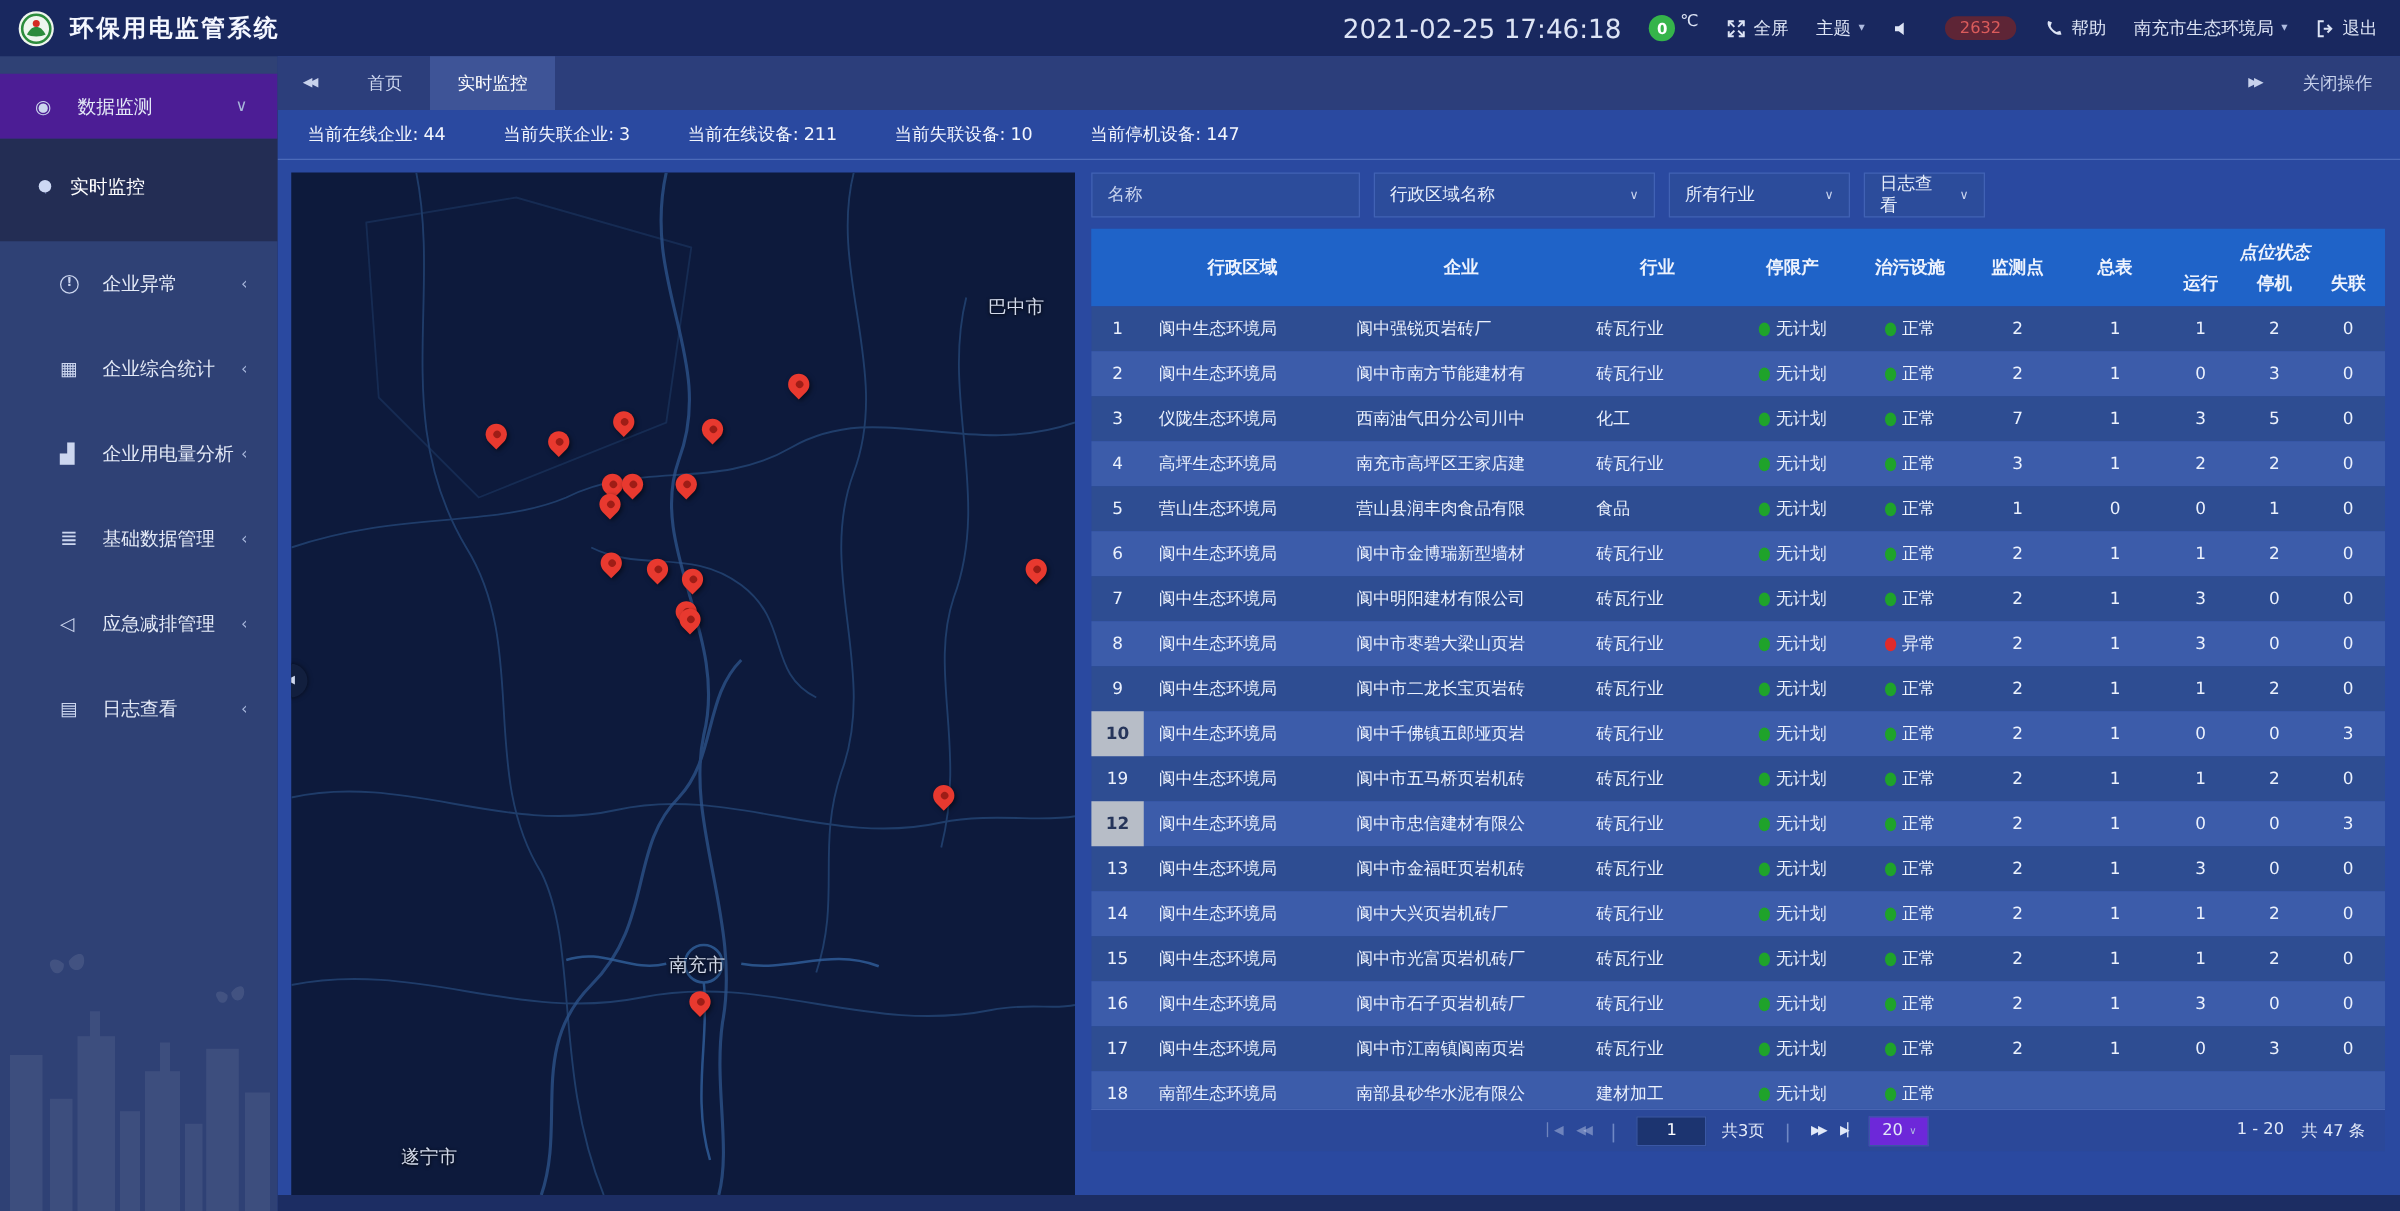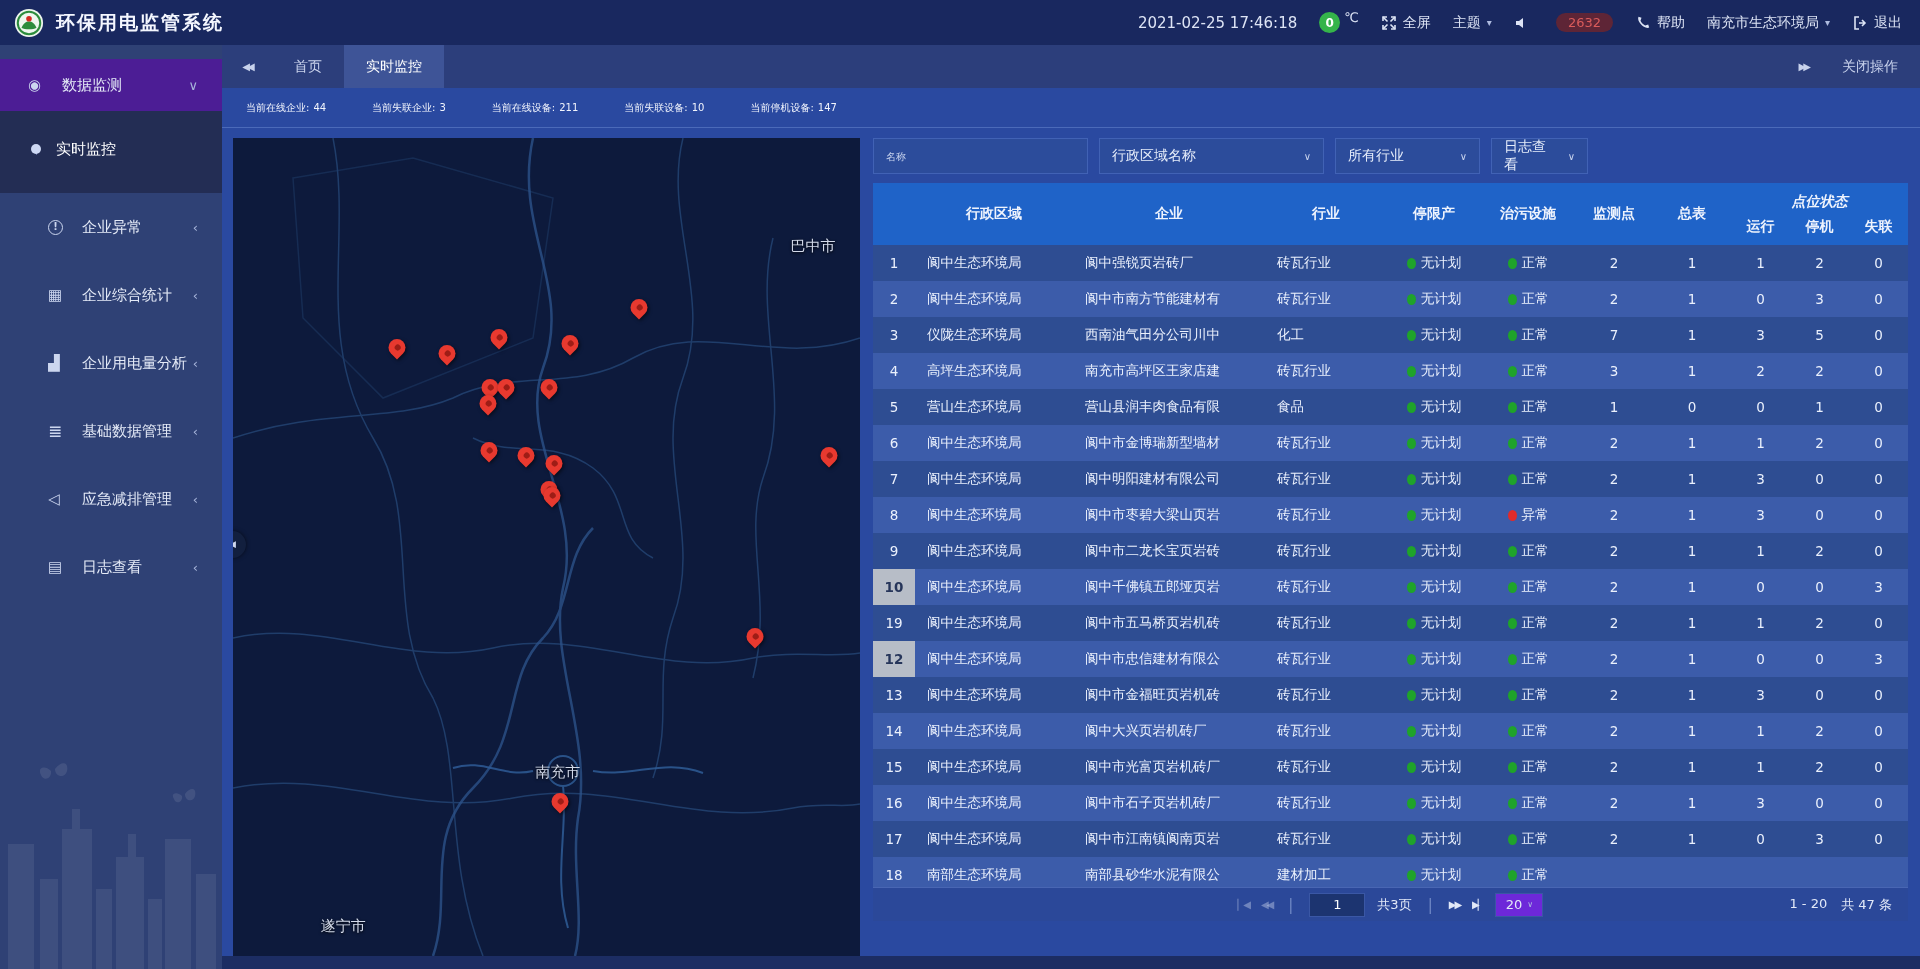--- a/index.html
+++ b/index.html
@@ -7,21 +7,21 @@
   body {
     font-family: "DejaVu Sans", "Liberation Sans", sans-serif;
     background:#16245c; color:#fff; position:relative;
   }
   
   .topbar { height:45px; background:#19285f; display:flex; align-items:center; padding:0 18px 0 14px; }
   .logo-wrap { display:flex; align-items:center; gap:12px; }
   .logo-wrap svg { width:30px; height:30px; }
   .app-title { font-size:19px; font-weight:bold; letter-spacing:2px; color:#f4f7ff; }
   .top-right { margin-left:auto; display:flex; align-items:center; gap:22px; font-size:14px; color:#dde4f5; }
-  .datetime { font-size:15px; }
+  .datetime { font-size:21px; }
   .temp-wrap { display:flex; align-items:flex-start; gap:4px; }
   .temp-badge { width:21px; height:21px; border-radius:50%; background:#35b44a; color:#fff;
     display:grid; place-items:center; font-size:12px; font-weight:bold; }
   .temp-unit { font-size:13px; margin-top:-2px; }
   .tb-item { display:flex; align-items:center; gap:6px; cursor:pointer; }
   .tb-item svg { width:16px; height:16px; }
   .chev { font-size:10px; color:#aebbdf; }
   .bell-wrap { display:flex; align-items:center; gap:4px; }
   .bell-ic { opacity:.45; }
   .badge-pill { background:#5e2536; color:#da5b5b; font-size:13px; padding:2px 12px; border-radius:11px; }
@@ -58,21 +58,21 @@
   .tabbar { height:43px; background:#2c3e7b; display:flex; align-items:stretch; flex:none; }
   .tab-collapse { width:50px; display:grid; place-items:center; color:#c8d2ec; font-size:10px;
     letter-spacing:-3px; cursor:pointer; }
   .tab { padding:0 22px; display:flex; align-items:center; gap:8px; font-size:14px; color:#ccd5ee; cursor:pointer; }
   .tab.tab-active { background:#3e5497; color:#fff; }
   .tab-ops { margin-left:auto; display:flex; align-items:center; gap:34px; padding-right:22px;
     color:#c8d2ec; font-size:14px; }
   .dbl-arrow { font-size:10px; letter-spacing:-3px; cursor:pointer; }
   .ops-label { cursor:pointer; }
   
-  .stats { height:40px; display:flex; align-items:center; gap:46px; padding-left:24px; font-size:10px;
+  .stats { height:40px; display:flex; align-items:center; gap:46px; padding-left:24px; font-size:14px;
     color:#f2f5fd; border-bottom:1px solid rgba(130,160,225,.38); flex:none; }
   .stat .sv { margin-left:4px; }
   
   .workspace { flex:1; display:flex; gap:13px; padding:10px 12px 0 11px; min-height:0; }
   .bottom-strip { height:13px; background:#1c2d63; flex:none; }
   
   .map { width:627px; flex:none; background:#0d1a3c; position:relative; overflow:hidden; }
   .map svg.roads { position:absolute; inset:0; width:100%; height:100%; }
   .city-label { position:absolute; transform:translate(-50%,-50%); font-size:15px; color:#d3daea;
     text-shadow:0 1px 3px #000; white-space:nowrap; }
@@ -81,21 +81,21 @@
     box-shadow:0 2px 4px rgba(0,0,0,.55); cursor:pointer; }
   .pin::after { content:""; position:absolute; left:5.5px; top:5.5px; width:6px; height:6px;
     border-radius:50%; background:#9e1d16; }
   .map-handle { position:absolute; left:-14px; top:48%; width:27px; height:27px; border-radius:50%;
     background:#121f3e; color:#cfd8ee; display:grid; place-items:center; font-size:9px; cursor:pointer;
     box-shadow:0 0 4px rgba(0,0,0,.6); z-index:5; }
   
   .panel { flex:1; display:flex; flex-direction:column; min-width:0; }
   .filters { display:flex; gap:11px; height:36px; margin-bottom:9px; flex:none; font-size:14px; }
   .f-input { width:215px; background:#2c4c9b; border:1px solid #4162b5; color:#e6edfa;
-    padding:0 12px; font-size:10px; font-family:inherit; outline:none; }
+    padding:0 12px; font-size:14px; font-family:inherit; outline:none; }
   .f-input::placeholder { color:#c9d4ee; opacity:1; }
   .f-select { display:flex; align-items:center; justify-content:space-between; padding:0 12px;
     background:#2c4c9b; border:1px solid #4162b5; color:#e6edfa; cursor:pointer; }
   .f-select .chev { margin-left:10px; color:#c9d4ee; }
   .f-region { width:225px; } .f-industry { width:145px; } .f-status { width:97px; }
   
   .thead { height:62px; background:#1f63c8; display:flex; align-items:center; font-size:14px;
     font-weight:bold; color:#eef3fd; flex:none; }
   .hcell { text-align:center; }
   .c-num{width:42px;flex:none;} .c-region{width:158px;flex:none;} .c-company{width:192px;flex:none;}

